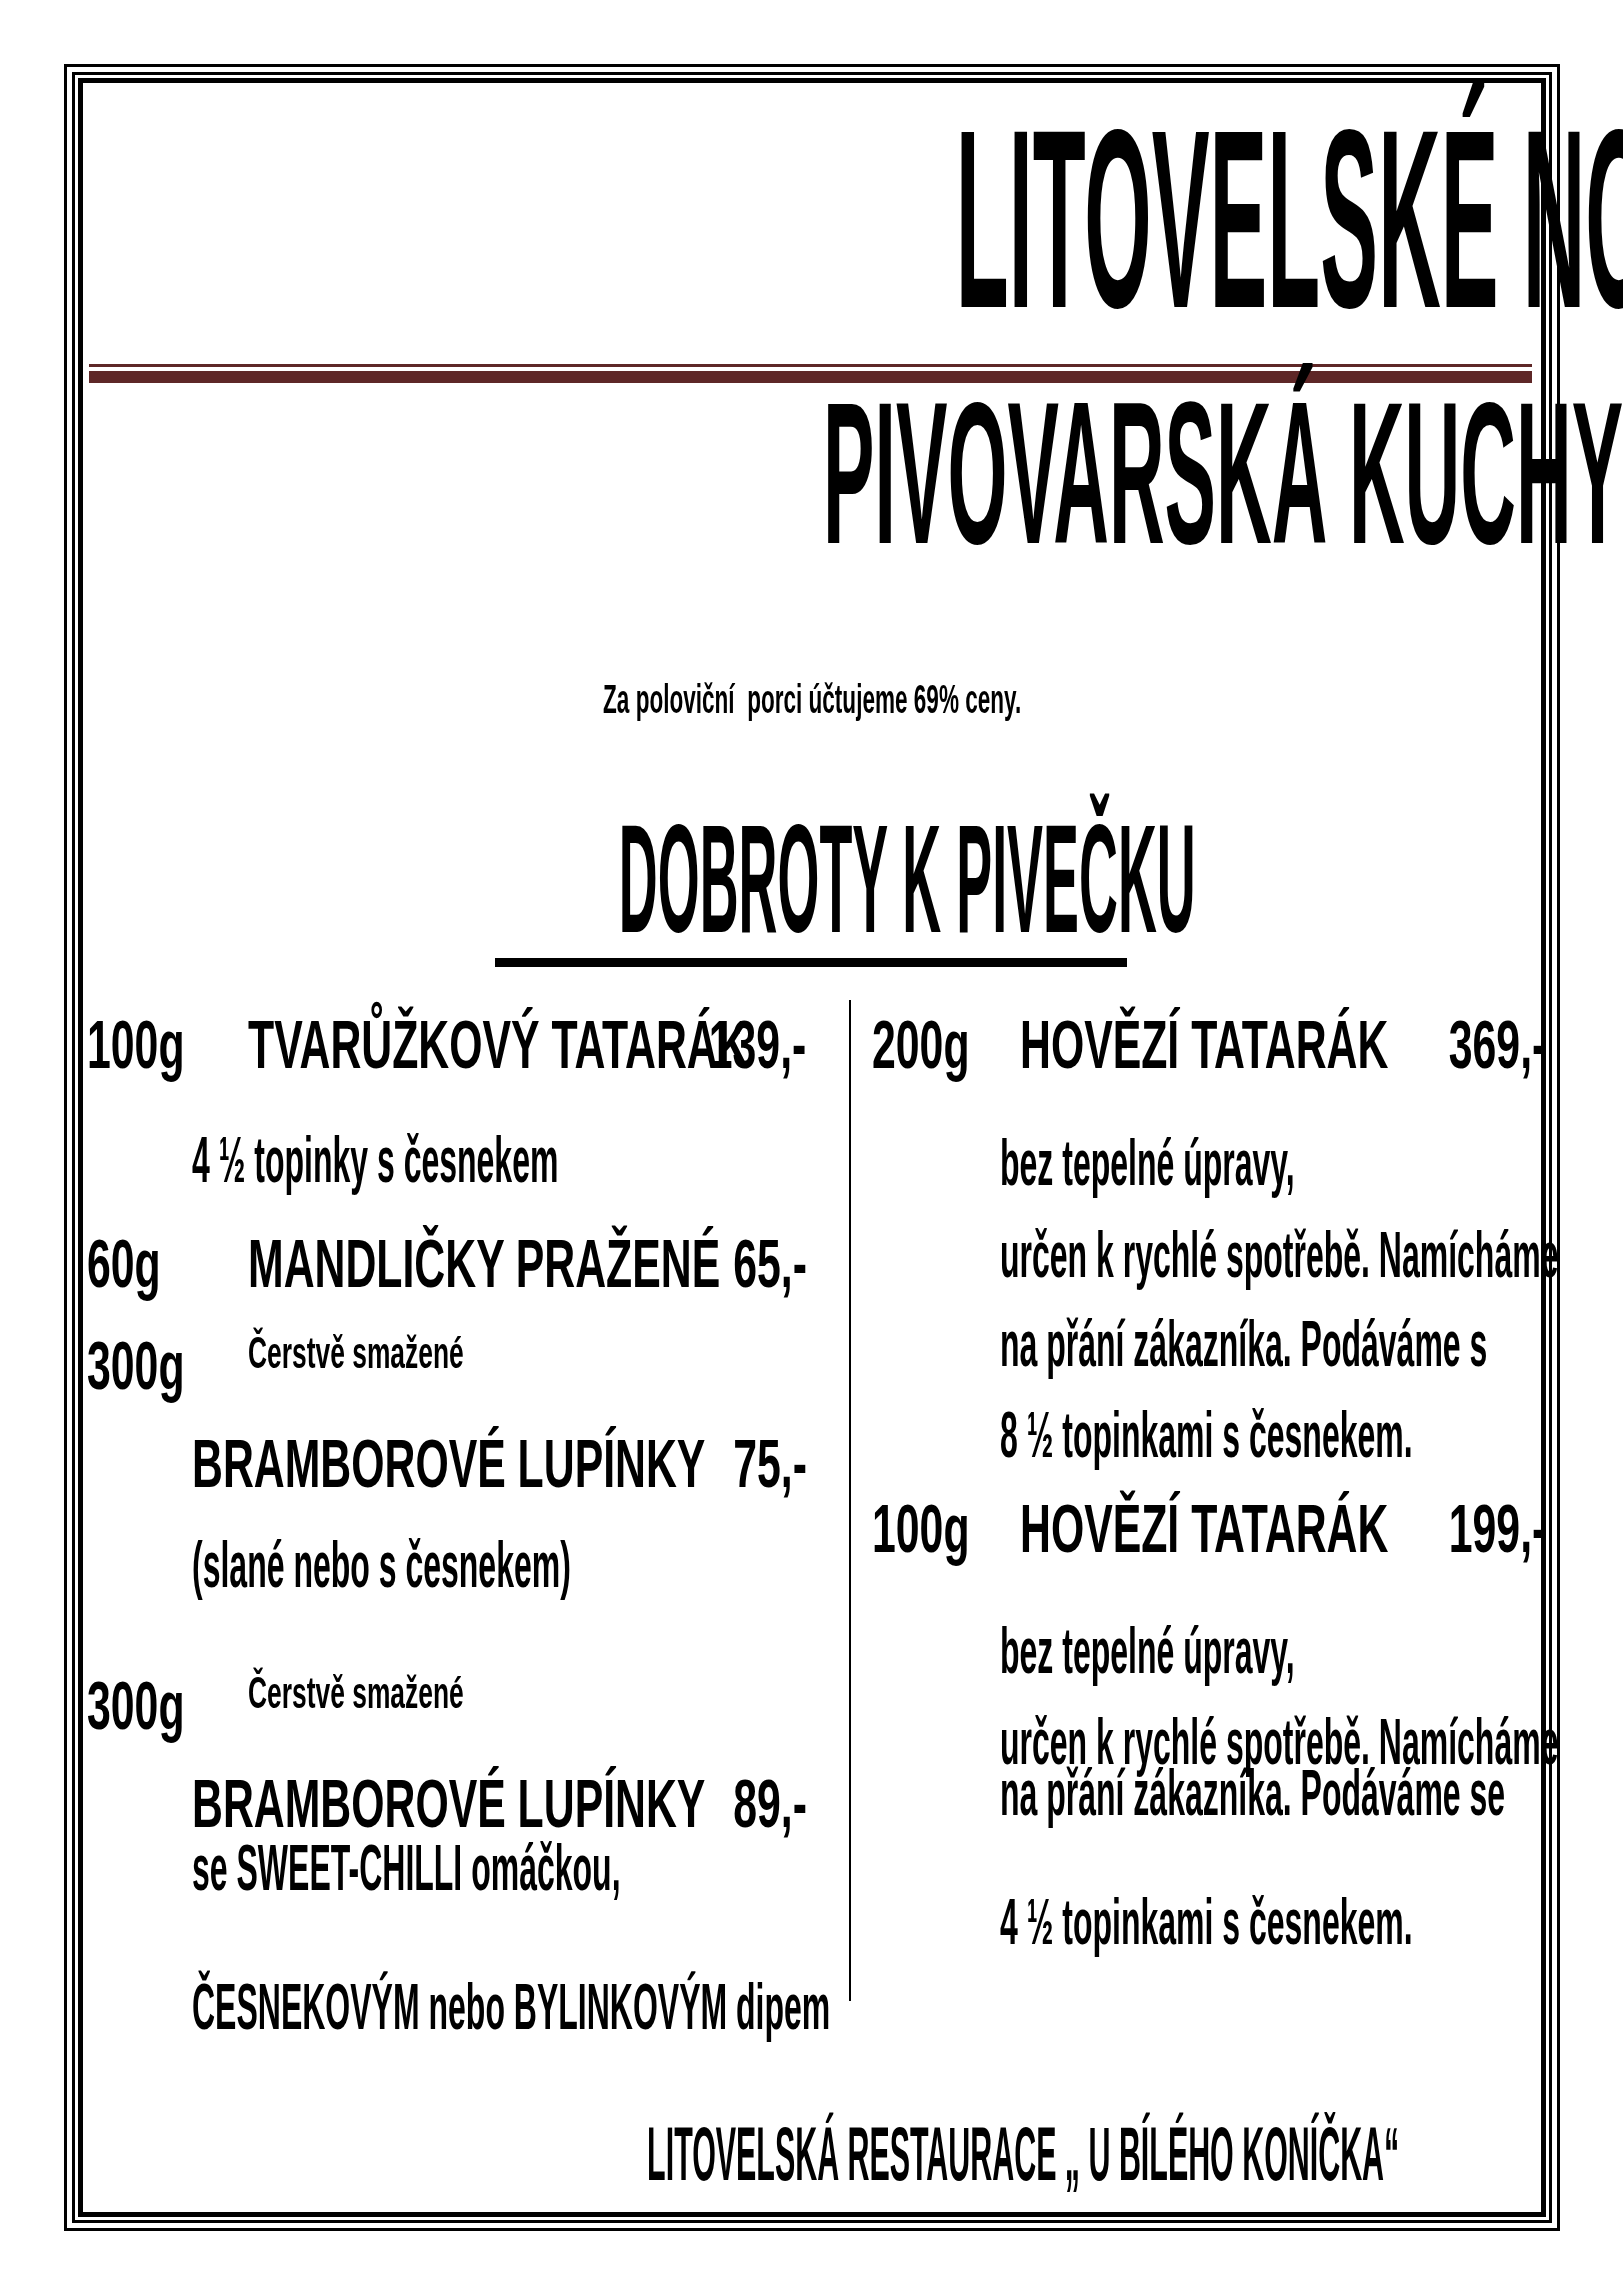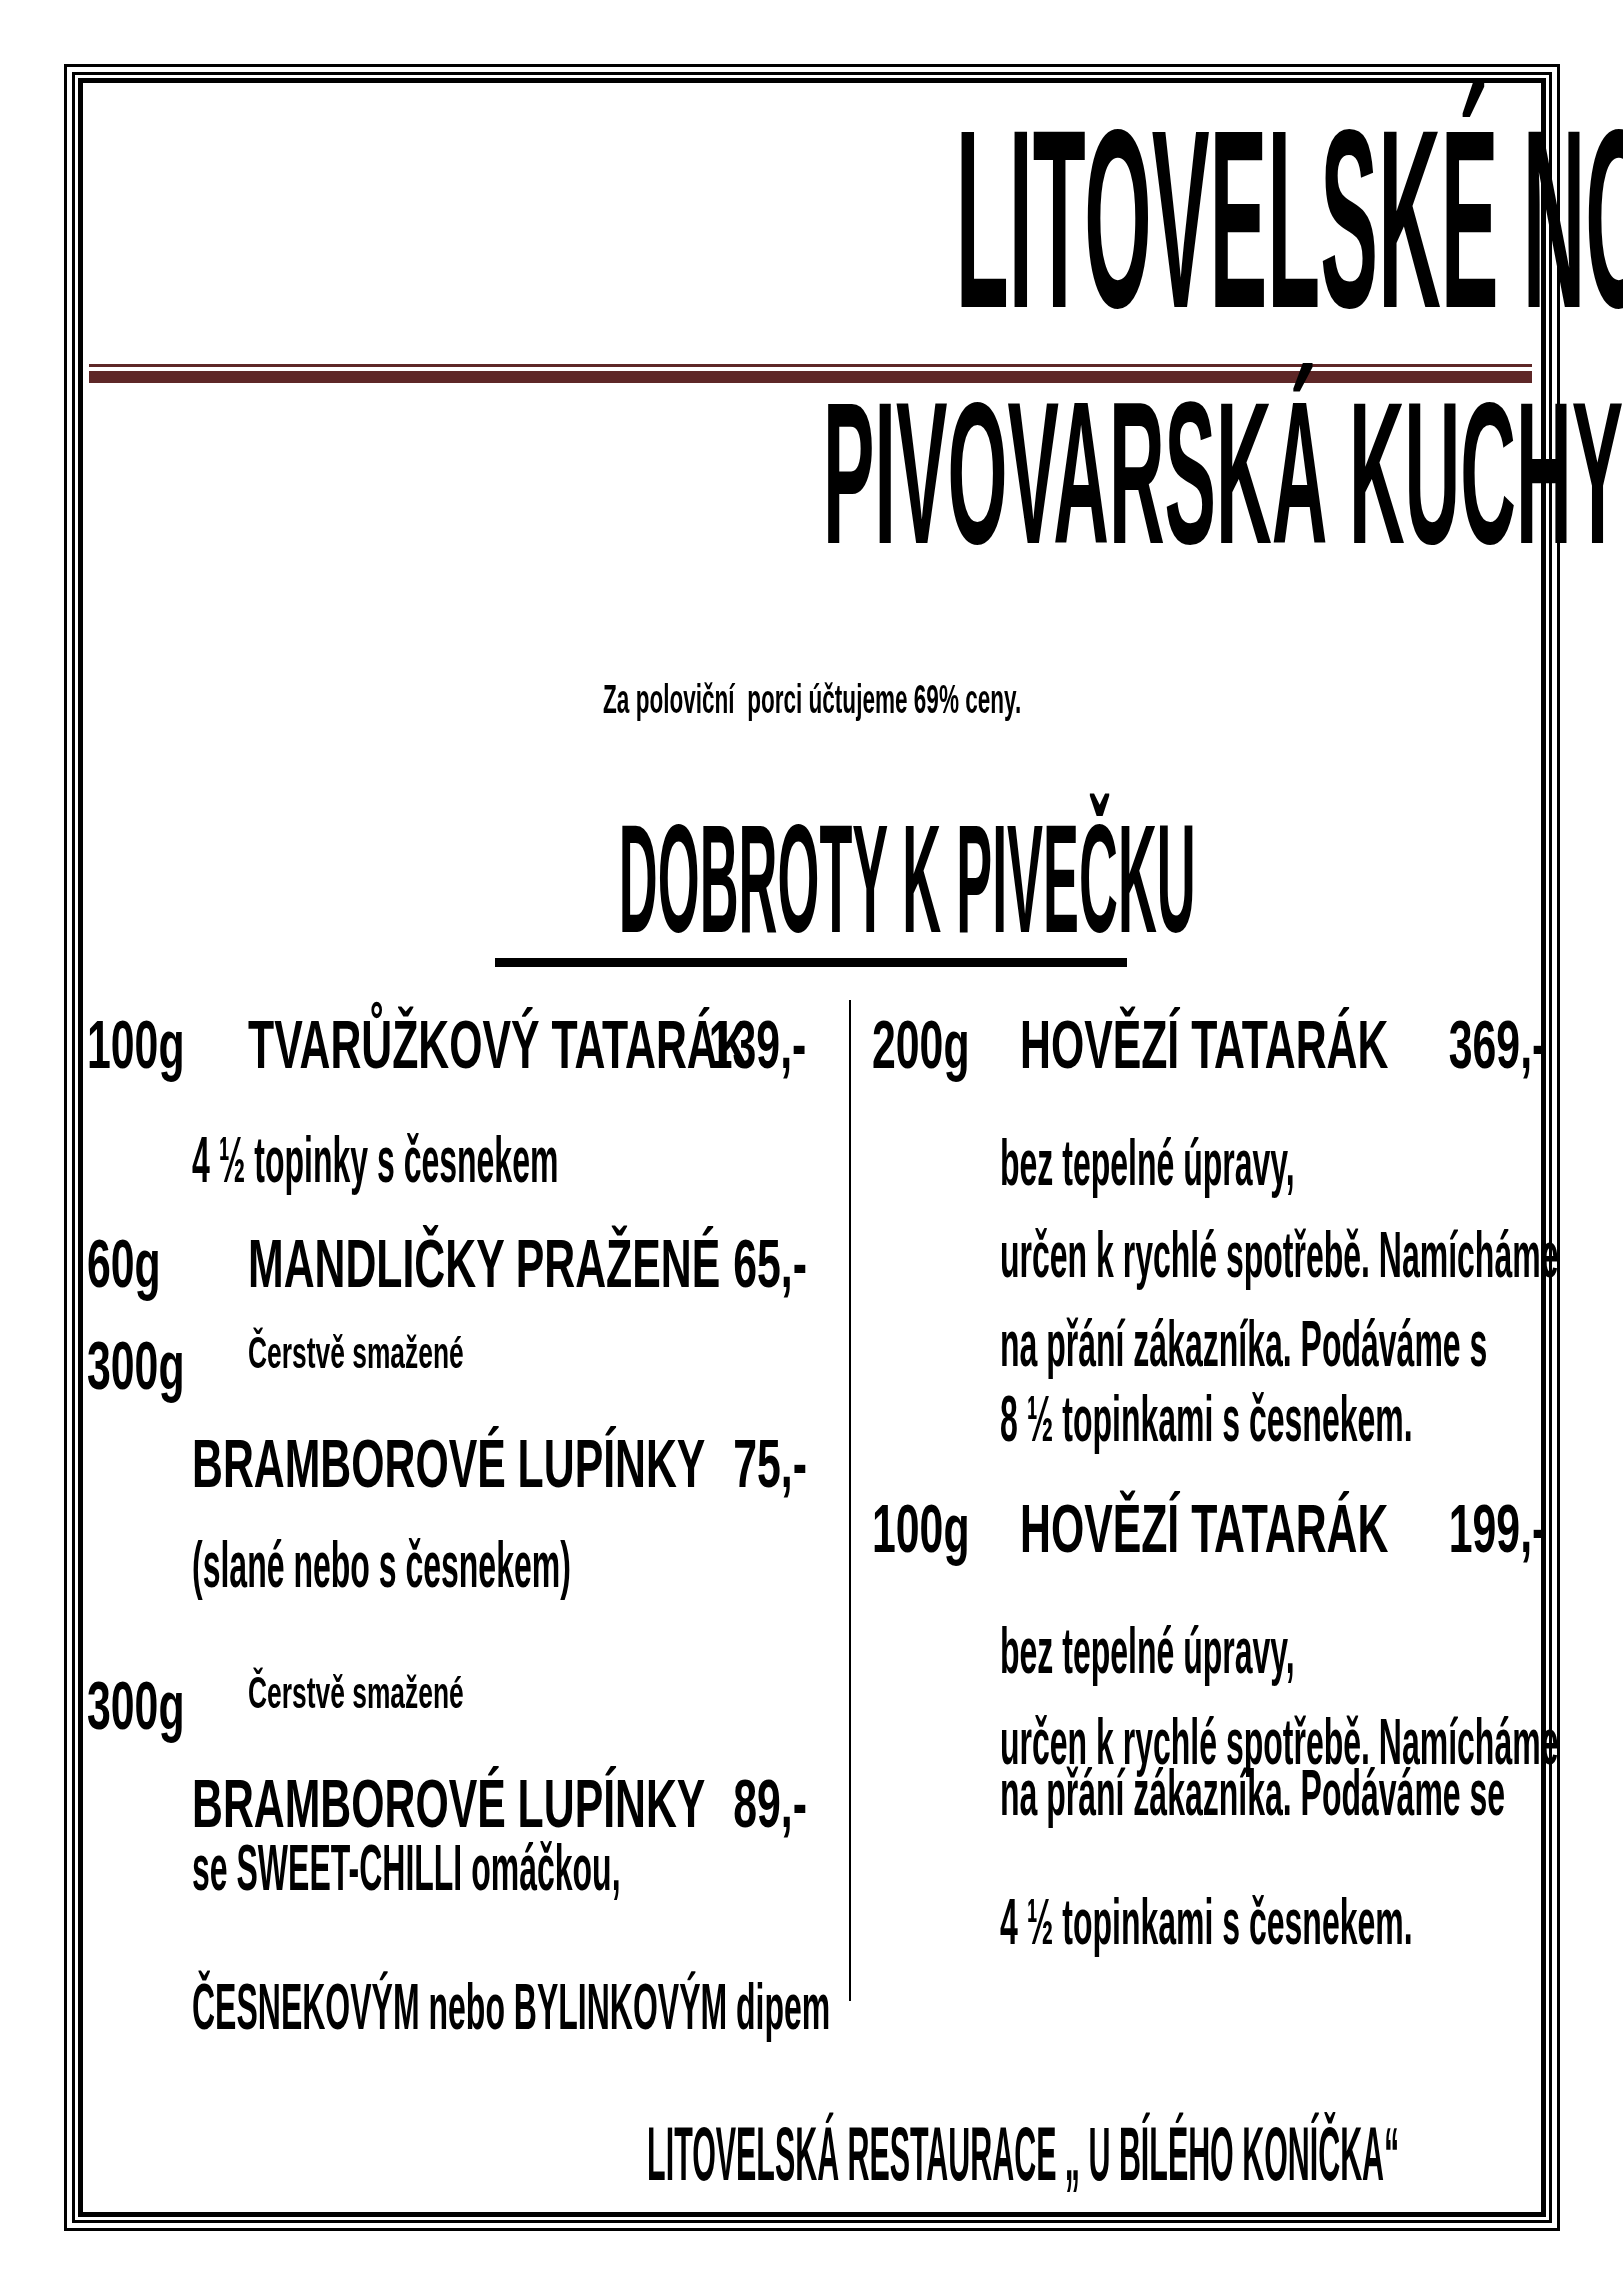--- a/index.html
+++ b/index.html
@@ -65,21 +65,21 @@
   .desc .cx { transform:scaleX(0.50); }
   .ind-l { padding-left:105px; }
   .ind-r { padding-left:128px; }
 
   
   .l-r1{top:9.8px;} .l-r2{top:128px;} .l-r3{top:229px;} .l-r4{top:331px;}
   .l-r5{top:429px;} .l-r6{top:533px;} .l-r7{top:671px;} .l-r8{top:769px;}
   .l-r9{top:836px;} .l-r10{top:975px;}
   
   .r-r1{top:9.8px;} .r-r2{top:131px;} .r-r3{top:223px;} .r-r4{top:312px;}
-  .r-r5{top:387px;} .r-r6{top:494px;} .r-r7{top:619px;} .r-r8{top:710px;}
+  .r-r5{top:403px;} .r-r6{top:494px;} .r-r7{top:619px;} .r-r8{top:710px;}
   .r-r9{top:761px;} .r-r10{top:890px;}
 
   .footer-block { top:2033px; }
 </style>
 </head>
 <body>
 
 <div class="frame-a">
  <div class="frame-b">
   <div class="frame-c">

